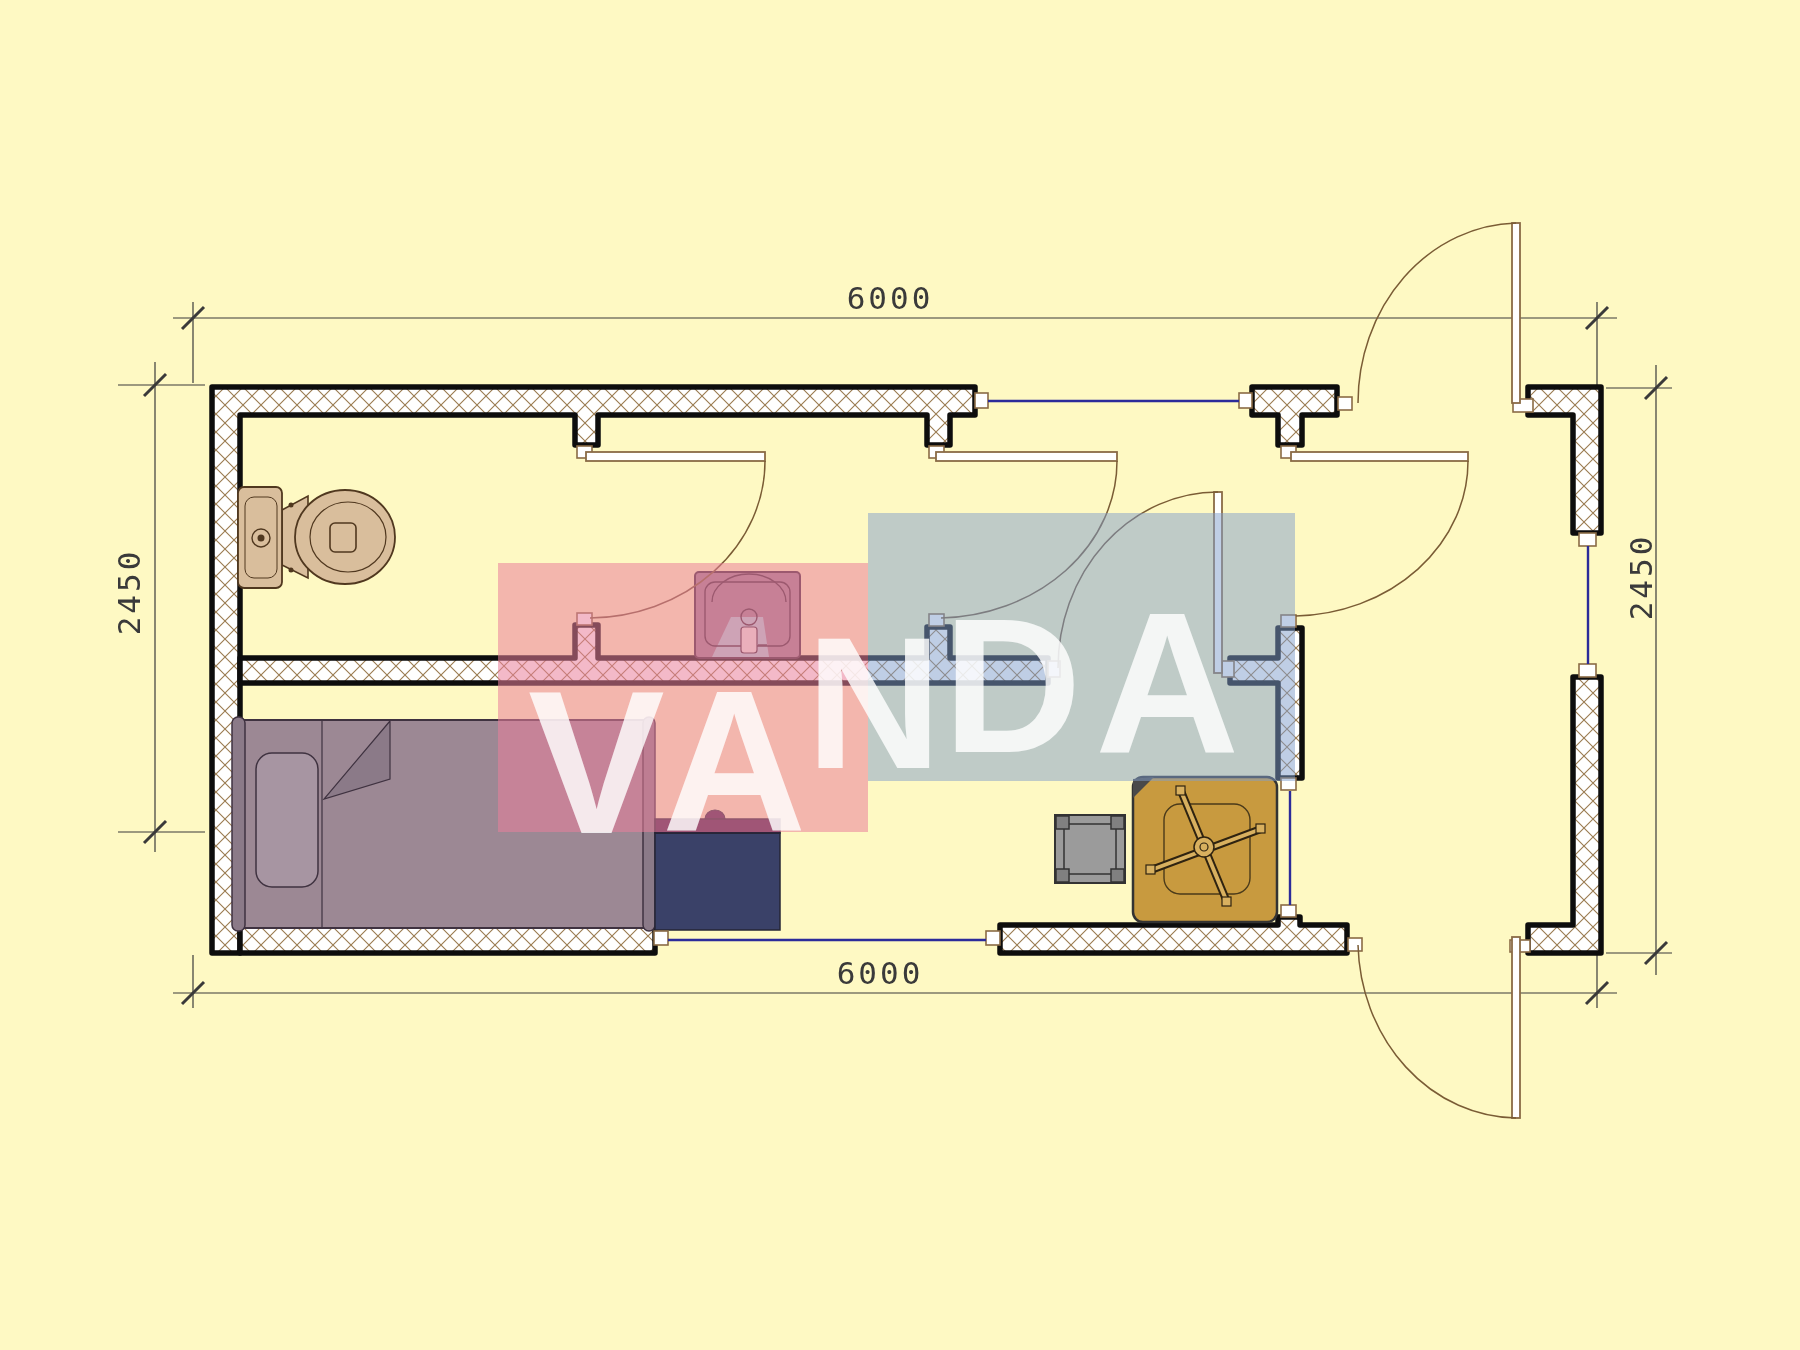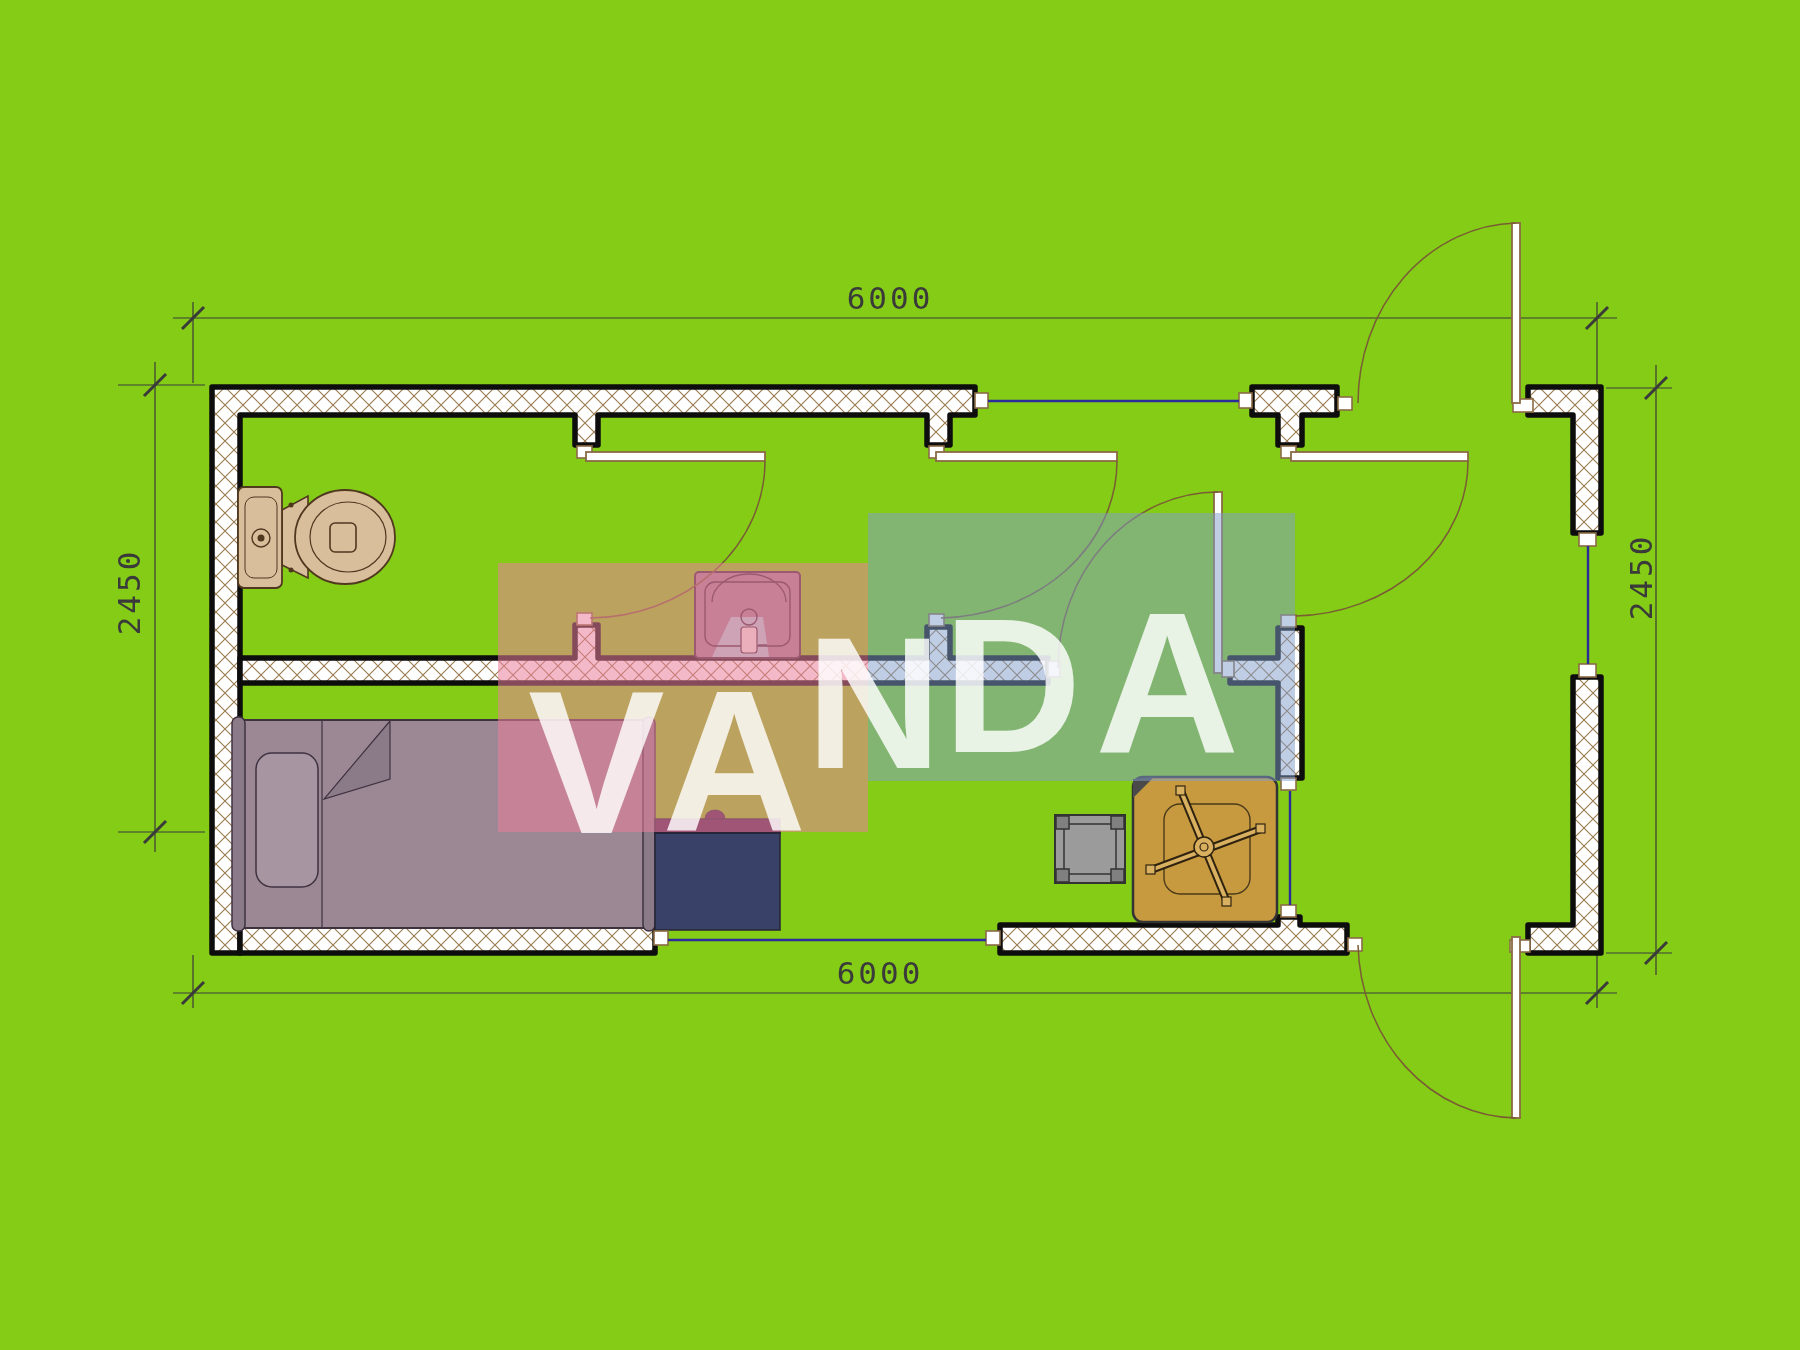--- a/index.html
+++ b/index.html
@@ -1,17 +1,17 @@
 <!DOCTYPE html>
 <html style="--wall_hatch: #9a7b50; --wall_outline: #0d0d0d; --door_line: #8a6b45; --door_arc: #7a5c35; --window_line: #2b2b9a; --dim_line: #3a3a3a; --dim_text: #3a3a3a; --toilet: #d9be9c; --toilet_outline: #50381f; --sink: #9e8291; --sink_outline: #3f2a3a; --sink_mat: #aecfd8; --bed: #9c8894; --bed_alt: #8b7a88; --bed_pillow: #a795a2; --bed_outline: #3f3240; --desk: #3a4168; --desk_top: #47224a; --desk_outline: #262636; --stool: #9b9b9b; --stool_dark: #808080; --stool_outline: #333333; --table: #c89a3f; --table_light: #d8b05f; --table_dark: #2f2310; --watermark_pink: rgba(233,128,154,0.55); --watermark_blue: rgba(128,158,204,0.50); --watermark_text: rgba(255,255,255,0.82);"><head>
 <meta charset="utf-8">
 <style>
   html,body{margin:0;padding:0;background:#ffffff;}
   body{width:1800px;height:1350px;position:relative;font-family:"Liberation Sans",sans-serif;}
-  .stage{position:absolute;inset:0;background:#84cc16;}
+  .stage{position:absolute;inset:0;background:#fef9c3;}
   svg{display:block;width:1800px;height:1350px;}
   .dimtext{font-family:"DejaVu Sans Mono",monospace;font-size:31px;fill:var(--dim_text);letter-spacing:3px;}
   .wmletter{font-family:"Liberation Sans",sans-serif;font-weight:bold;fill:var(--watermark_text);}
   .wall{fill:url(#hatch);stroke:var(--wall_outline);stroke-width:5.5;stroke-linejoin:round;}
   .marker{fill:#ffffff;stroke:var(--door_line);stroke-width:1.6;}
   .leaf{fill:#ffffff;stroke:var(--door_line);stroke-width:1.8;}
   .arc{fill:none;stroke:var(--door_arc);stroke-width:1.5;}
   .win{stroke:var(--window_line);stroke-width:2.4;}
   .dim{stroke:var(--dim_line);stroke-width:1.2;}
   .tick{stroke:var(--dim_line);stroke-width:3;}

